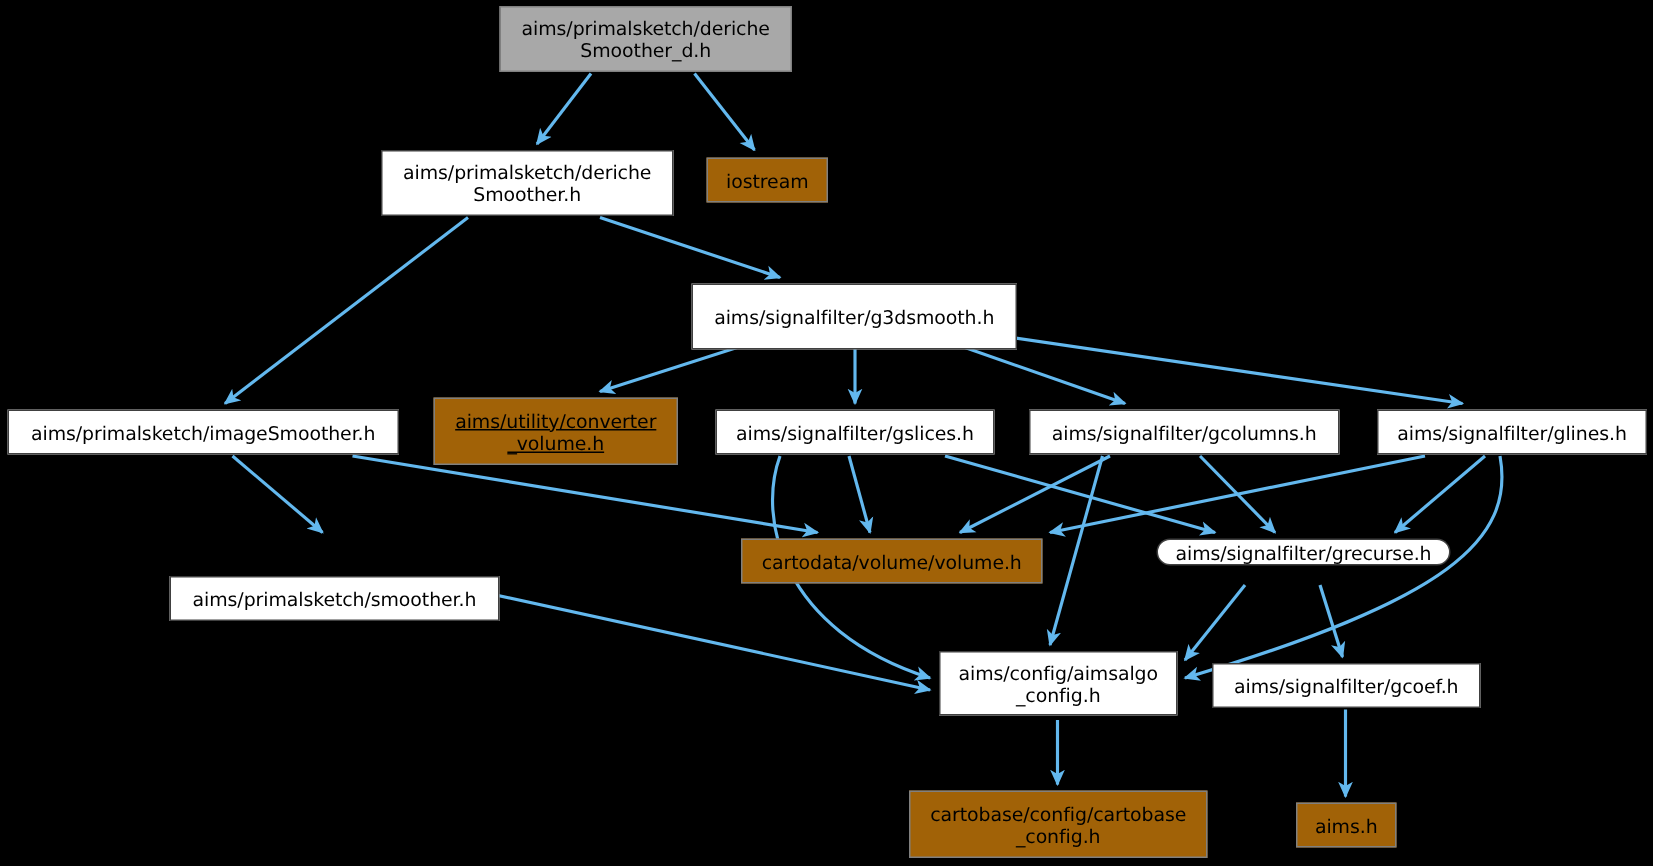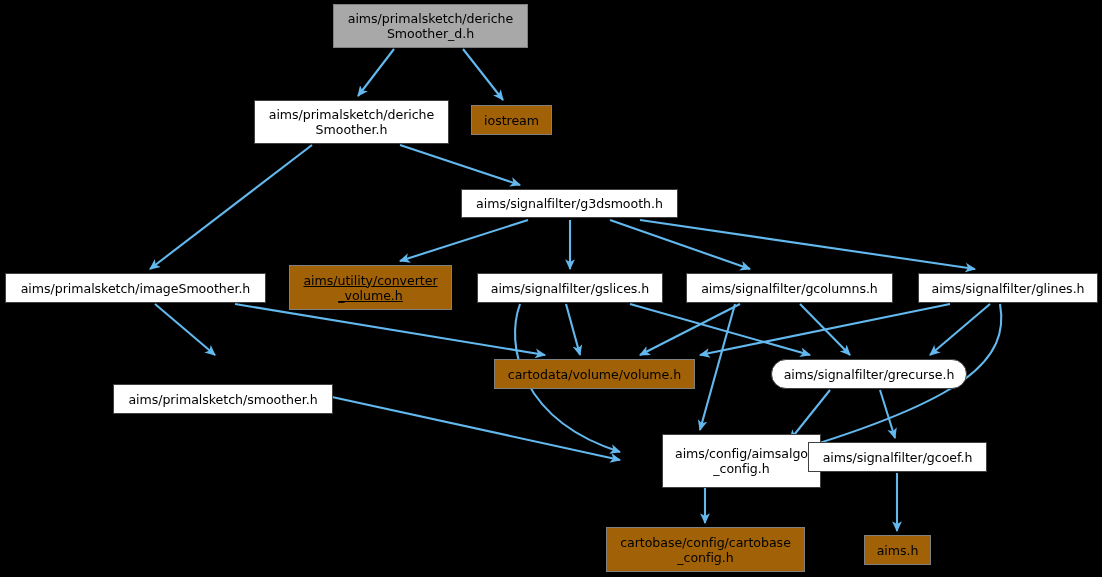--- a/index.html
+++ b/index.html
@@ -86,30 +86,30 @@
         <path d="M 705,480 L 705,523" marker-end="url(#arrow)" stroke="#63b8ee"></path>
         <path d="M 897,473 L 897,531" marker-end="url(#arrow)" stroke="#63b8ee"></path>
       </g>
   </svg>
   <div id="node-layer">
       <div class="node root" style="left: 333px; top: 4px; width: 195px; height: 44px;">aims/primalsketch/deriche
 Smoother_d.h</div>
       <div class="node white" style="left: 254px; top: 100px; width: 195px; height: 44px;">aims/primalsketch/deriche
 Smoother.h</div>
       <div class="node gray" style="left: 471px; top: 105px; width: 81px; height: 30px;">iostream</div>
-      <div class="node white" style="left: 461px; top: 189px; width: 217px; height: 29px;">aims/signalfilter/g3dsmooth.h</div>
+      <div class="node white" style="left: 461px; top: 189px; width: 217px; height: 44px;">aims/signalfilter/g3dsmooth.h</div>
       <div class="node white" style="left: 5px; top: 273px; width: 261px; height: 30px;">aims/primalsketch/imageSmoother.h</div>
       <div class="node gray" style="left: 289px; top: 265px; width: 163px; height: 45px; text-decoration: underline;">aims/utility/converter
 _volume.h</div>
       <div class="node white" style="left: 477px; top: 273px; width: 186px; height: 30px;">aims/signalfilter/gslices.h</div>
       <div class="node white" style="left: 686px; top: 273px; width: 207px; height: 30px;">aims/signalfilter/gcolumns.h</div>
       <div class="node white" style="left: 918px; top: 273px; width: 180px; height: 30px;">aims/signalfilter/glines.h</div>
       <div class="node white" style="left: 113px; top: 359px; width: 220px; height: 30px; margin-top: 25px;">aims/primalsketch/smoother.h</div>
       <div class="node gray" style="left: 494px; top: 359px; width: 201px; height: 30px;">cartodata/volume/volume.h</div>
-      <div class="node white" style="left: 771px; top: 359px; width: 196px; height: 30px; border-radius: 15px;">aims/signalfilter/grecurse.h</div>
-      <div class="node white" style="left: 626px; top: 434px; width: 159px; height: 54px; margin-left: 36px;">aims/config/aimsalgo
+      <div class="node white" style="left: 771px; top: 359px; width: 196px; height: 18px; border-radius: 15px;">aims/signalfilter/grecurse.h</div>
+      <div class="node white" style="left: 626px; top: 434px; width: 159px; height: 43px;">aims/config/aimsalgo
 _config.h</div>
       <div class="node white" style="left: 808px; top: 442px; width: 179px; height: 30px;">aims/signalfilter/gcoef.h</div>
       <div class="node gray" style="left: 606px; top: 527px; width: 199px; height: 45px;">cartobase/config/cartobase
 _config.h</div>
       <div class="node gray" style="left: 864px; top: 535px; width: 67px; height: 30px;">aims.h</div>
     </div>
 </div>
 
 </body></html>

